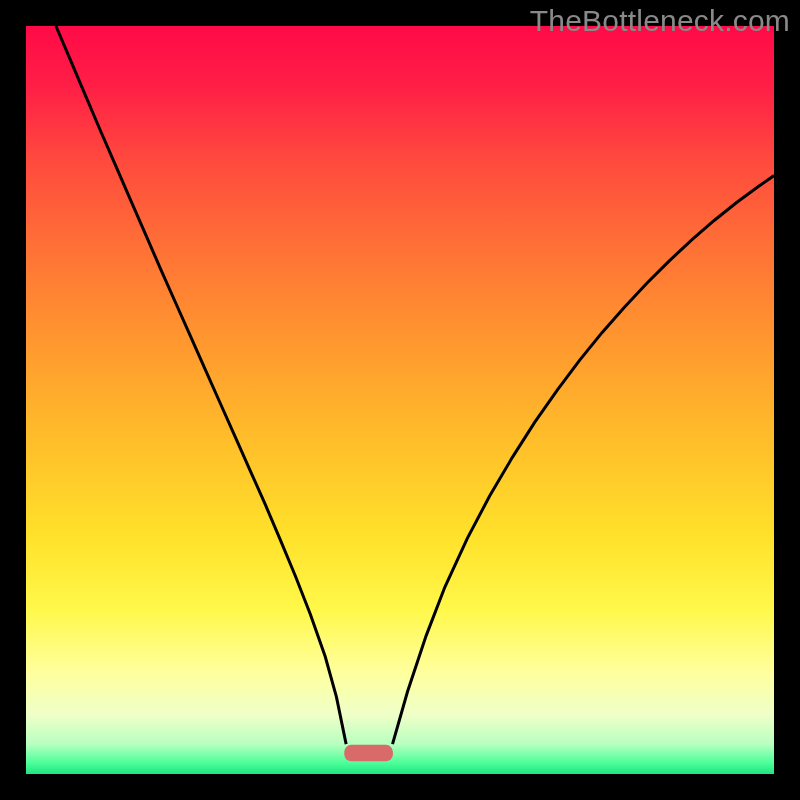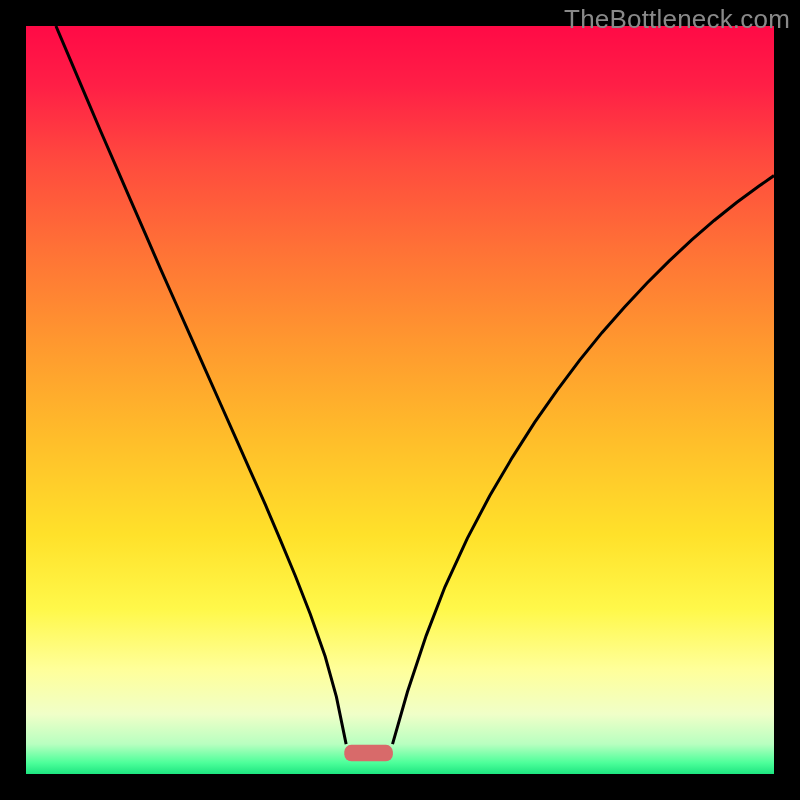--- a/index.html
+++ b/index.html
@@ -24,21 +24,21 @@
     left: 0;
     top: 0;
     width: 748px;
     height: 748px;
   }
   .watermark {
     position: absolute;
     top: 4px;
     right: 10px;
     color: #898989;
-    font-size: 26px;
+    font-size: 30px;
     font-weight: 500;
     letter-spacing: 0.2px;
     z-index: 10;
   }
 </style>
 </head>
 <body>
 
 <div class="frame">
   <svg class="plot-area" viewBox="0 0 748 748" preserveAspectRatio="none">

